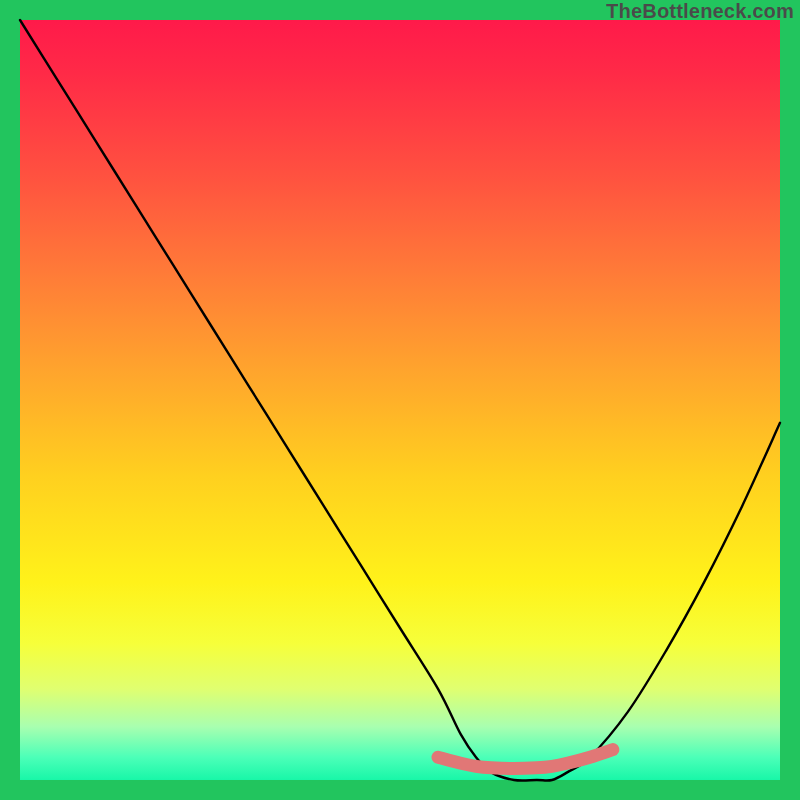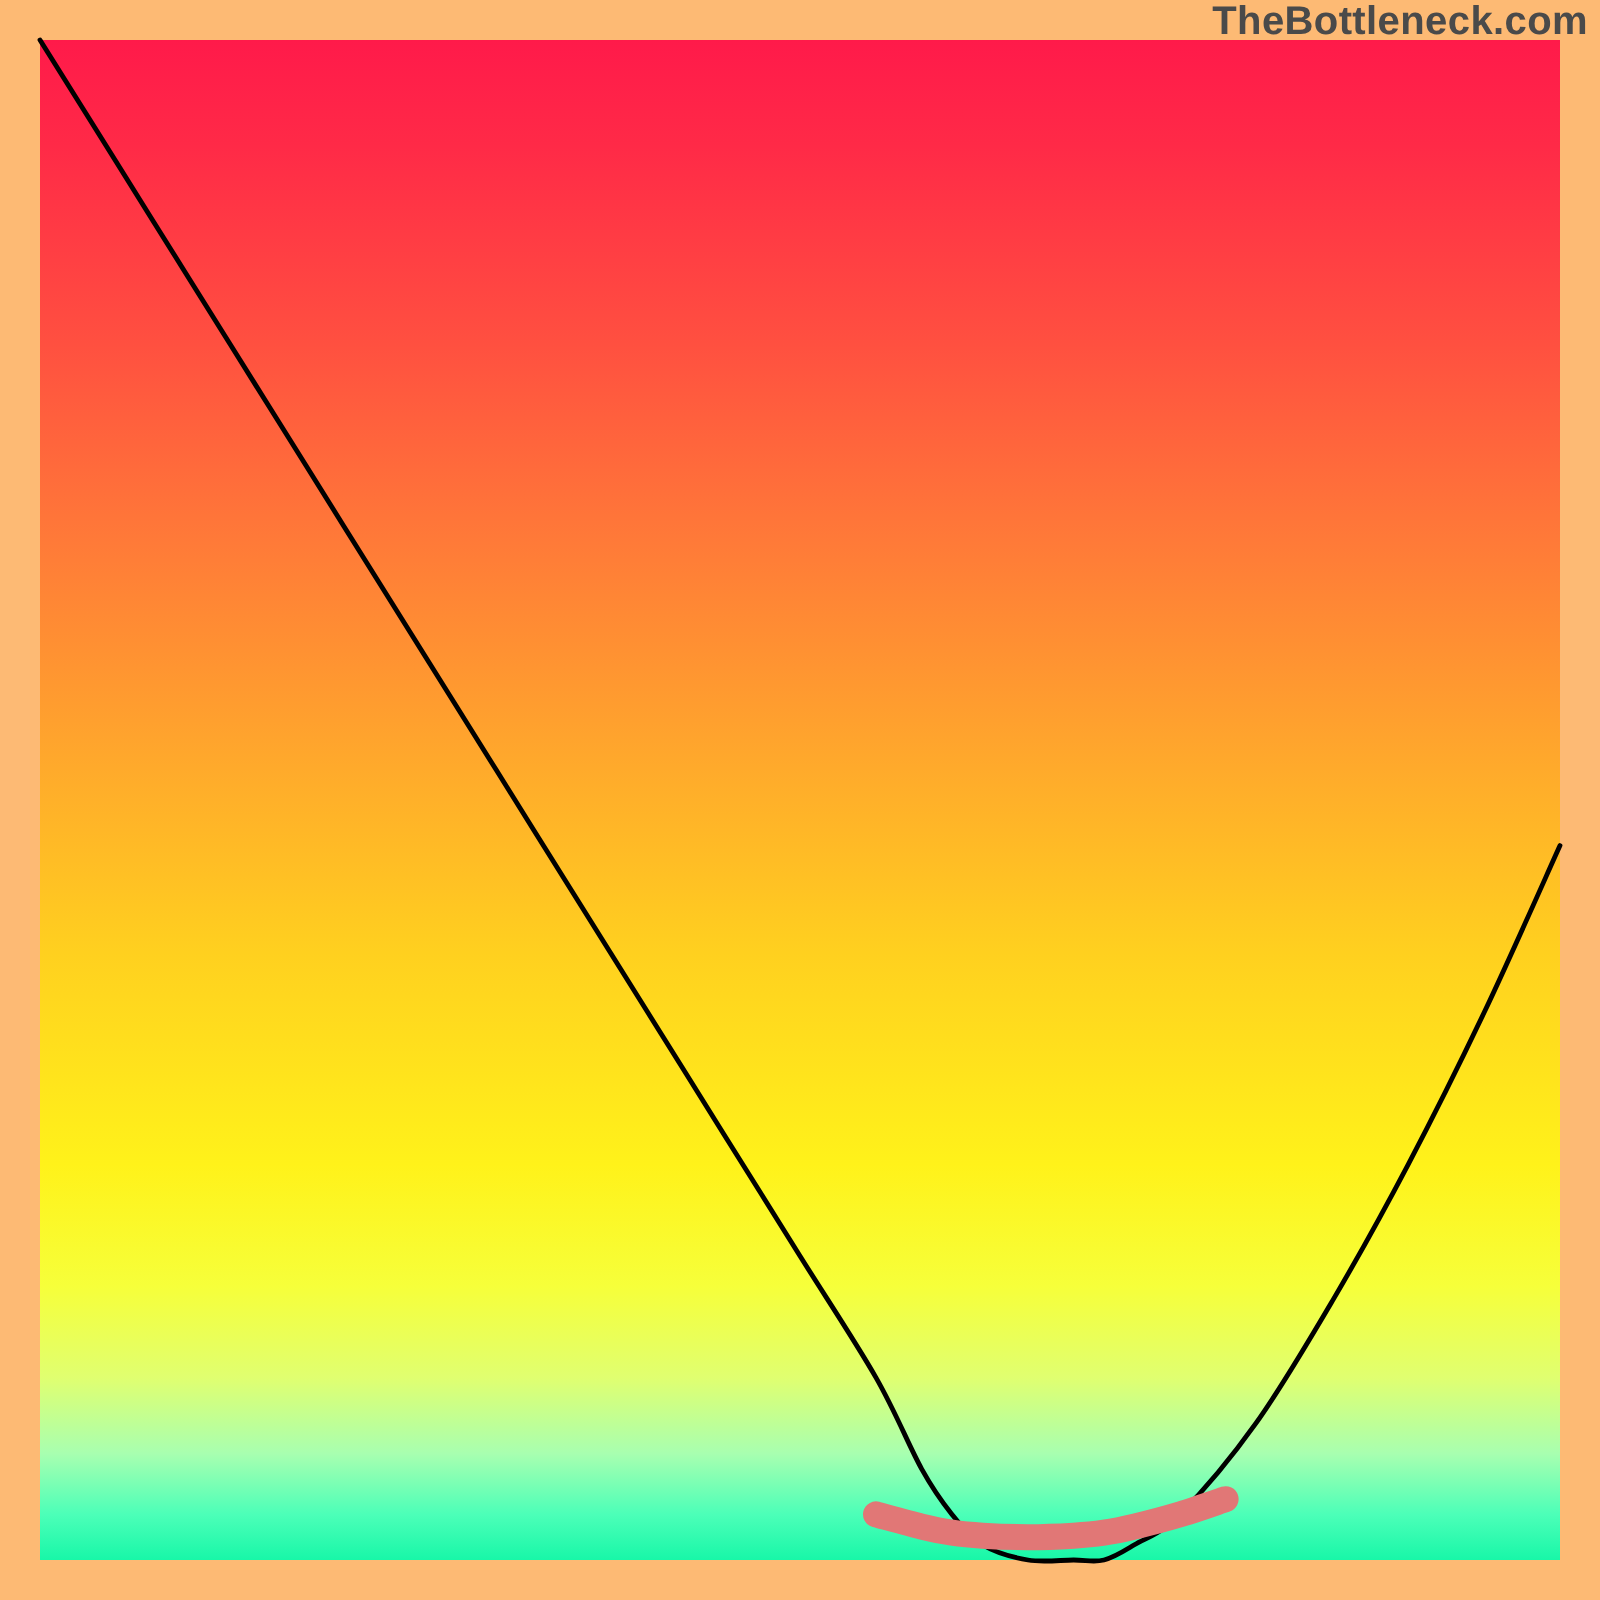--- a/index.html
+++ b/index.html
@@ -8,21 +8,21 @@
     width: 800px;
     height: 800px;
     overflow: hidden;
     background: #000;
     font-family: Arial, Helvetica, sans-serif;
   }
   .wrap {
     position: relative;
     width: 800px;
     height: 800px;
-    background: #fdba74;
+    background: #22c55e;
     text-align: center;
   }
   .plot {
     position: absolute;
     left: 20px;
     top: 20px;
     width: 760px;
     height: 760px;
     background: linear-gradient(to bottom,
       #ff1a4a 0%,

